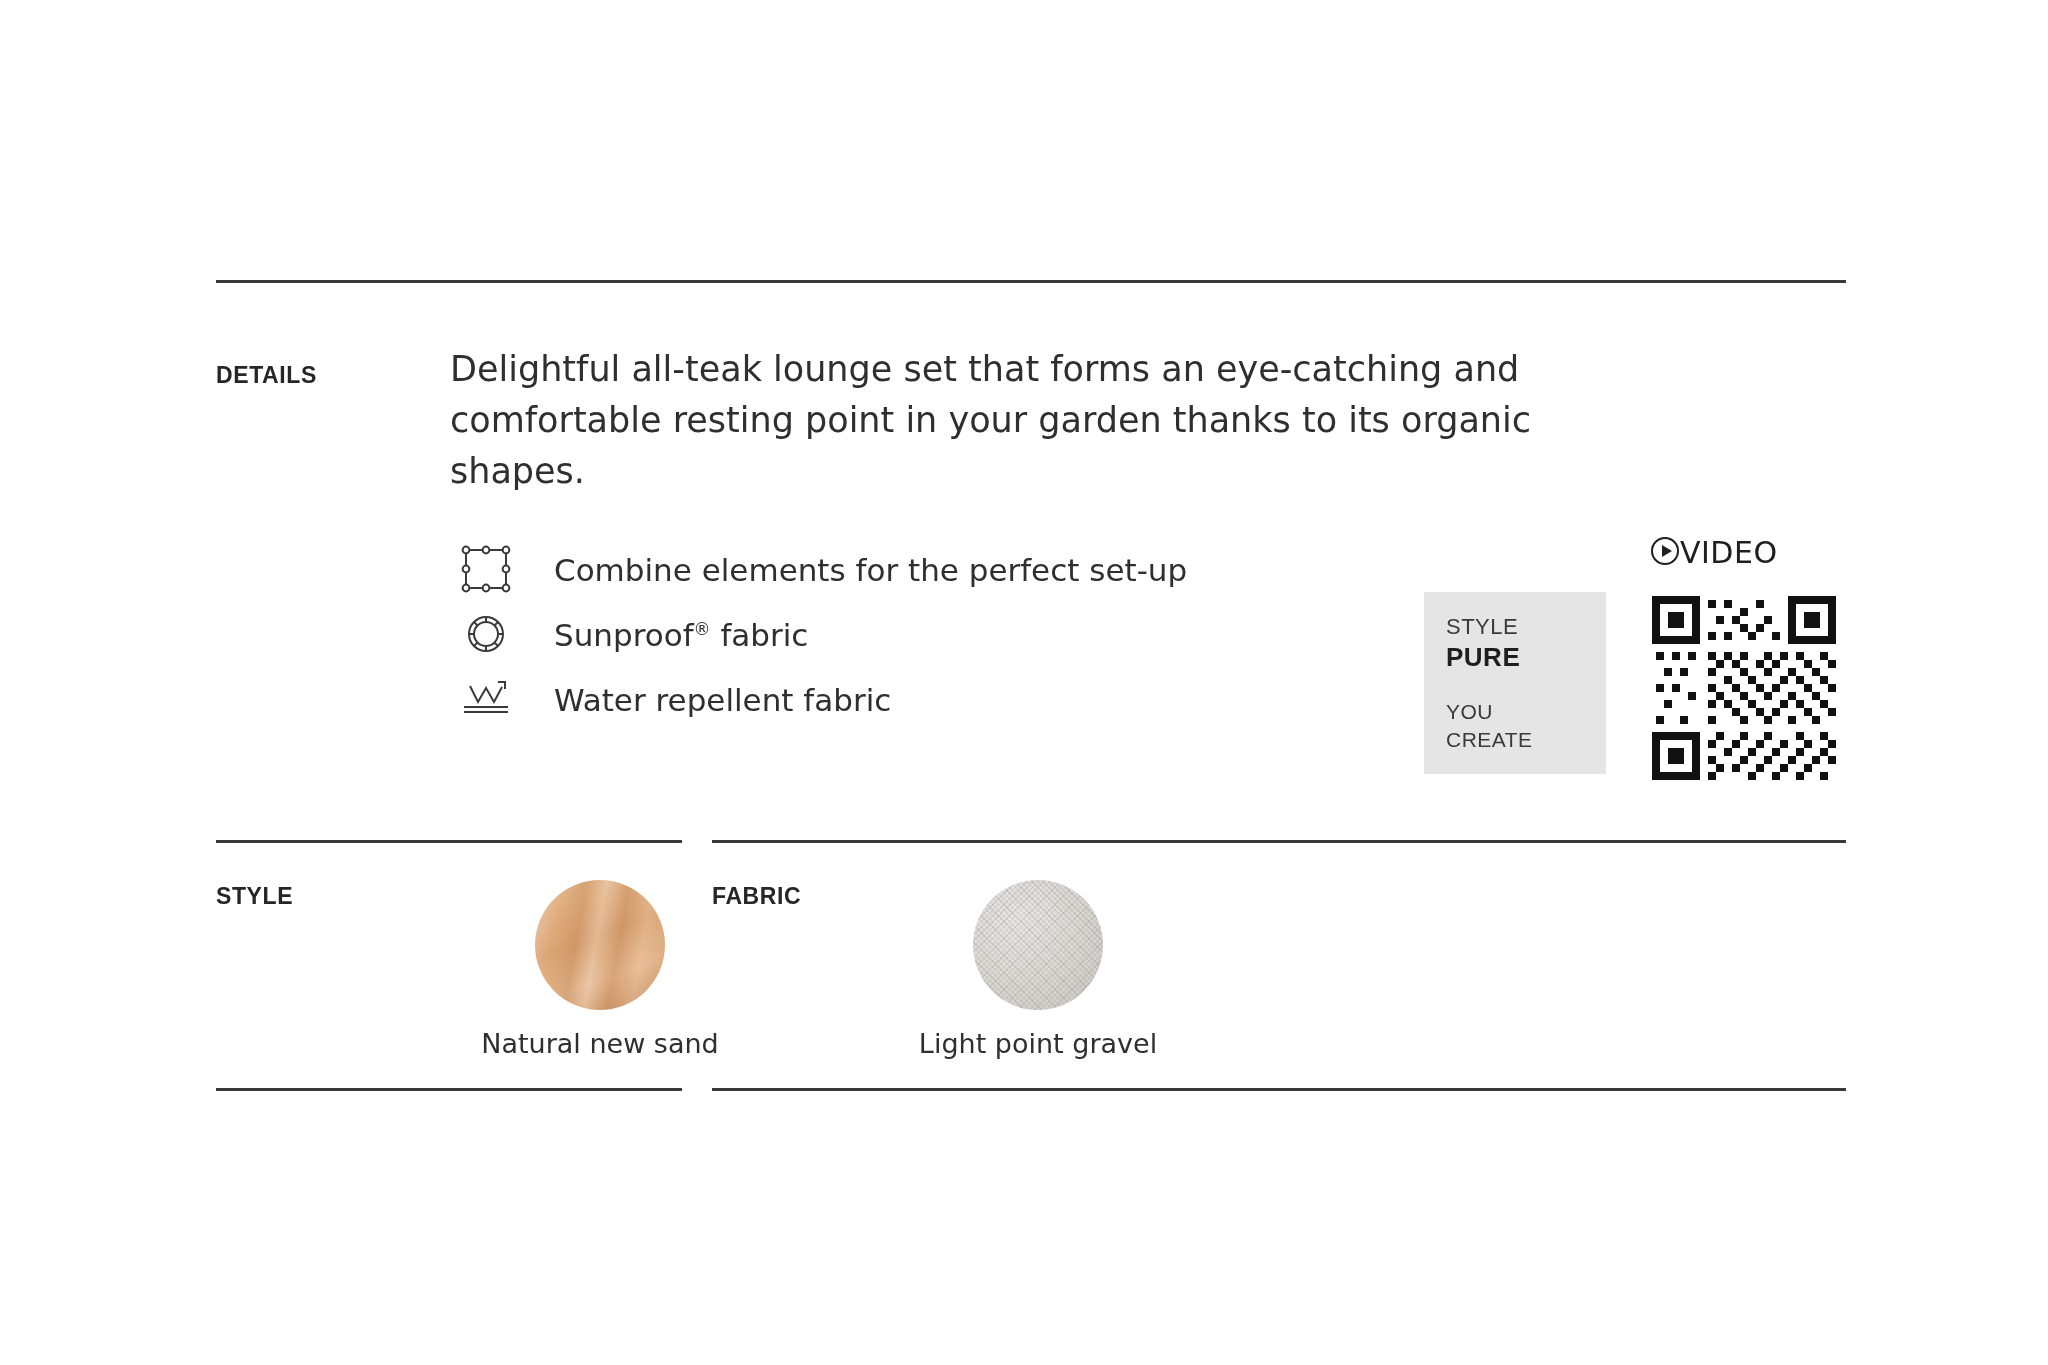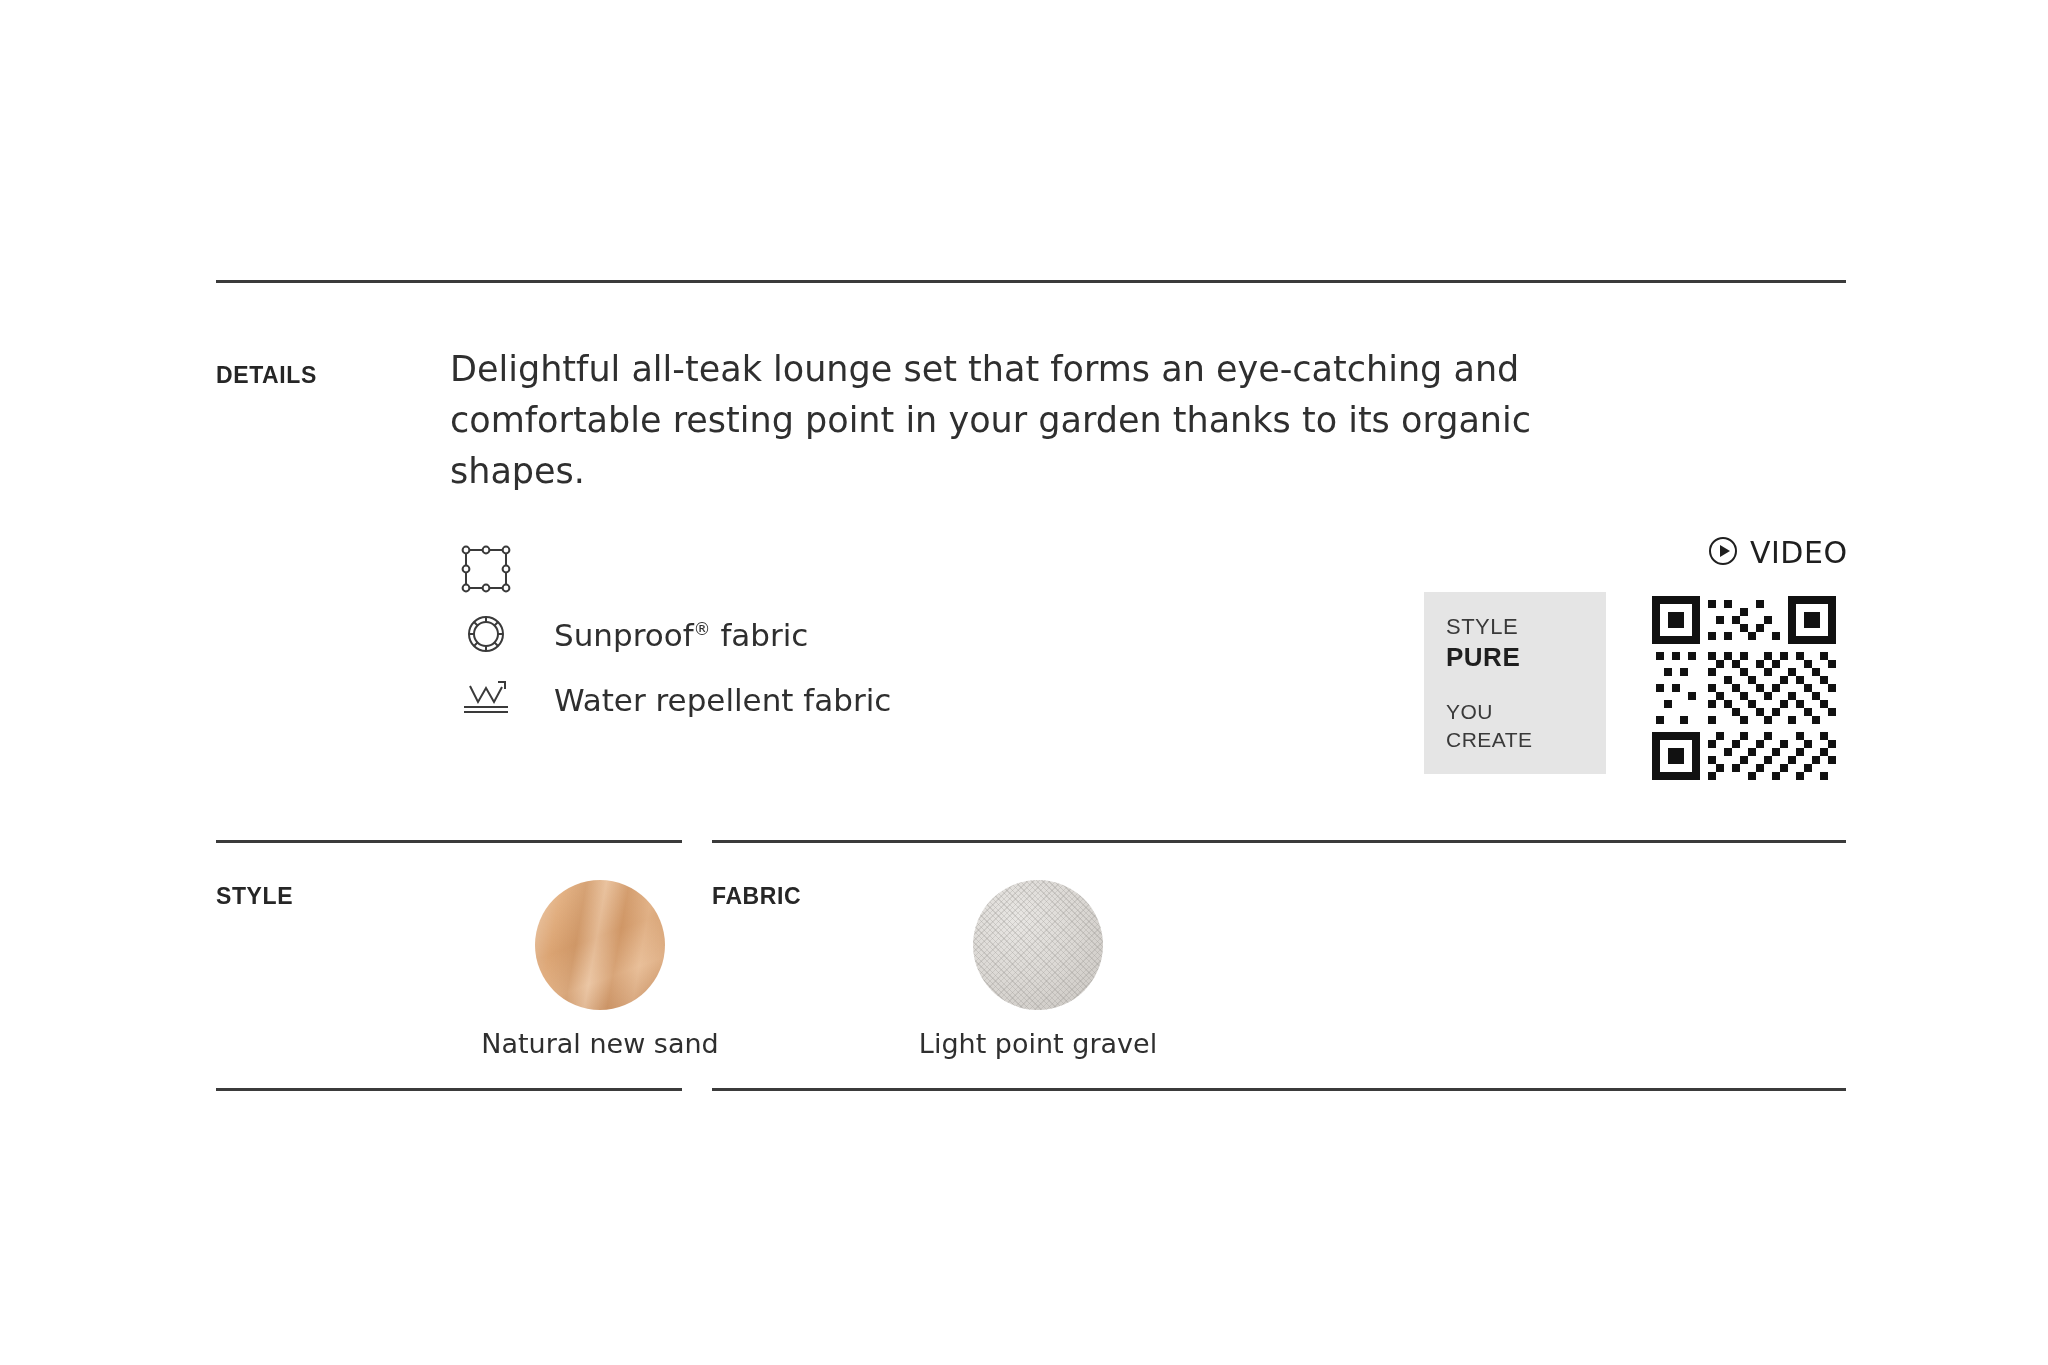--- a/index.html
+++ b/index.html
@@ -131,25 +131,24 @@
     left: 22px;
     top: 136px;
     font-size: 21px;
     letter-spacing: 0.5px;
     color: #3a3a3a;
   }
 
   
   .video-head {
     position: absolute;
-    left: 1708px;
+    left: 1650px;
     top: 535px;
     display: flex;
     align-items: center;
-    gap: 12px;
   }
   .video-label {
     font-size: 30px;
     letter-spacing: 0.5px;
     color: #1f1f1f;
     font-family: "DejaVu Sans", sans-serif;
   }
   .qr {
     position: absolute;
     left: 1648px;
@@ -229,20 +228,21 @@
           <circle cx="8" cy="6" r="3.4" fill="#fff" stroke="#3a3a3a" stroke-width="2"></circle>
           <circle cx="48" cy="6" r="3.4" fill="#fff" stroke="#3a3a3a" stroke-width="2"></circle>
           <circle cx="8" cy="44" r="3.4" fill="#fff" stroke="#3a3a3a" stroke-width="2"></circle>
           <circle cx="48" cy="44" r="3.4" fill="#fff" stroke="#3a3a3a" stroke-width="2"></circle>
           <circle cx="28" cy="6" r="3.4" fill="#fff" stroke="#3a3a3a" stroke-width="2"></circle>
           <circle cx="28" cy="44" r="3.4" fill="#fff" stroke="#3a3a3a" stroke-width="2"></circle>
           <circle cx="8" cy="25" r="3.4" fill="#fff" stroke="#3a3a3a" stroke-width="2"></circle>
           <circle cx="48" cy="25" r="3.4" fill="#fff" stroke="#3a3a3a" stroke-width="2"></circle>
         </svg>
       </span>
+      <span class="feature-text">Combine elements for the perfect set-up</span>
     </div>
 
 
     <div class="feature-row">
       <span class="feature-icon">
         <svg width="56" height="52" viewBox="0 0 56 52">
           <circle cx="28" cy="25" r="17" fill="none" stroke="#3a3a3a" stroke-width="2"></circle>
           <circle cx="28" cy="25" r="12" fill="none" stroke="#3a3a3a" stroke-width="2"></circle>
           <g stroke="#3a3a3a" stroke-width="2">
             <line x1="28" y1="8" x2="28" y2="13"></line>

